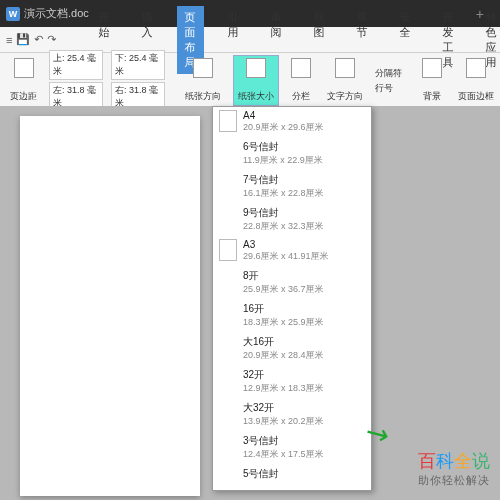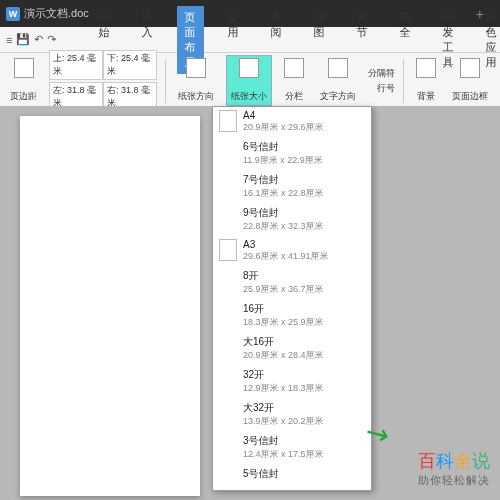--- a/index.html
+++ b/index.html
@@ -14,27 +14,27 @@
     .menubar { height: 26px; background: #f5f5f5; border-bottom: 1px solid #d0d0d0; display: flex; align-items: center; padding: 0 4px; }
     .menu-icon { width: 20px; height: 20px; margin: 0 2px; display: flex; align-items: center; justify-content: center; color: #555; font-size: 11px; }
     .menu-sep { width: 1px; height: 16px; background: #ccc; margin: 0 4px; }
     .menu-tabs { display: flex; gap: 16px; margin-left: 24px; }
     .menu-tab { padding: 4px 8px; font-size: 11px; color: #333; cursor: pointer; }
     .menu-tab.active { background: #4a90d9; color: #fff; }
     .search-box { margin-left: auto; display: flex; align-items: center; font-size: 10px; color: #888; }
     .search-icon { margin-right: 2px; }
     
     .ribbon { height: 56px; background: #f5f5f5; border-bottom: 1px solid #d0d0d0; display: flex; align-items: center; padding: 4px 6px; gap: 8px; }
-    .ribbon-group { display: flex; flex-direction: column; align-items: flex-end; gap: 2px; }
+    .ribbon-group { display: flex; flex-direction: column; align-items: flex-start; gap: 2px; }
     .ribbon-btn { display: flex; flex-direction: column; align-items: center; gap: 12px; padding: 2px 4px; cursor: pointer; }
     .ribbon-btn.active { background: #5eead4; border: 1px solid #9ac; }
     .ribbon-icon { width: 20px; height: 20px; border: 1px solid #999; background: #fff; }
     .ribbon-label { font-size: 9px; color: #333; white-space: nowrap; }
     .margin-inputs { display: flex; flex-direction: column; gap: 2px; }
-    .margin-row { display: flex; gap: 0; align-items: flex-end; }
+    .margin-row { display: flex; gap: 8px; align-items: flex-end; }
     .margin-val { font-size: 9px; color: #333; background: #fff; border: 1px solid #ccc; padding: 1px 3px; width: 54px; }
     .ribbon-sep { width: 1px; height: 44px; background: #ccc; }
     
     .canvas { position: absolute; top: 106px; left: 0; right: 0; bottom: 0; background: #b8b8b8; }
     .page { position: absolute; left: 20px; top: 10px; width: 180px; height: 380px; background: #fff; box-shadow: 0 2px 6px rgba(0,0,0,0.3); }
     
     .dropdown { position: absolute; top: 106px; left: 212px; width: 160px; background: #fff; border: 1px solid #999; box-shadow: 2px 2px 6px rgba(0,0,0,0.3); z-index: 10; }
     .dd-item { display: flex; align-items: flex-start; padding: 3px 6px; cursor: pointer; gap: 6px; }
     .dd-thumb { width: 18px; height: 22px; border: 1px solid #bbb; background: #fff; flex-shrink: 0; }
     .dd-text { display: flex; flex-direction: column; }

